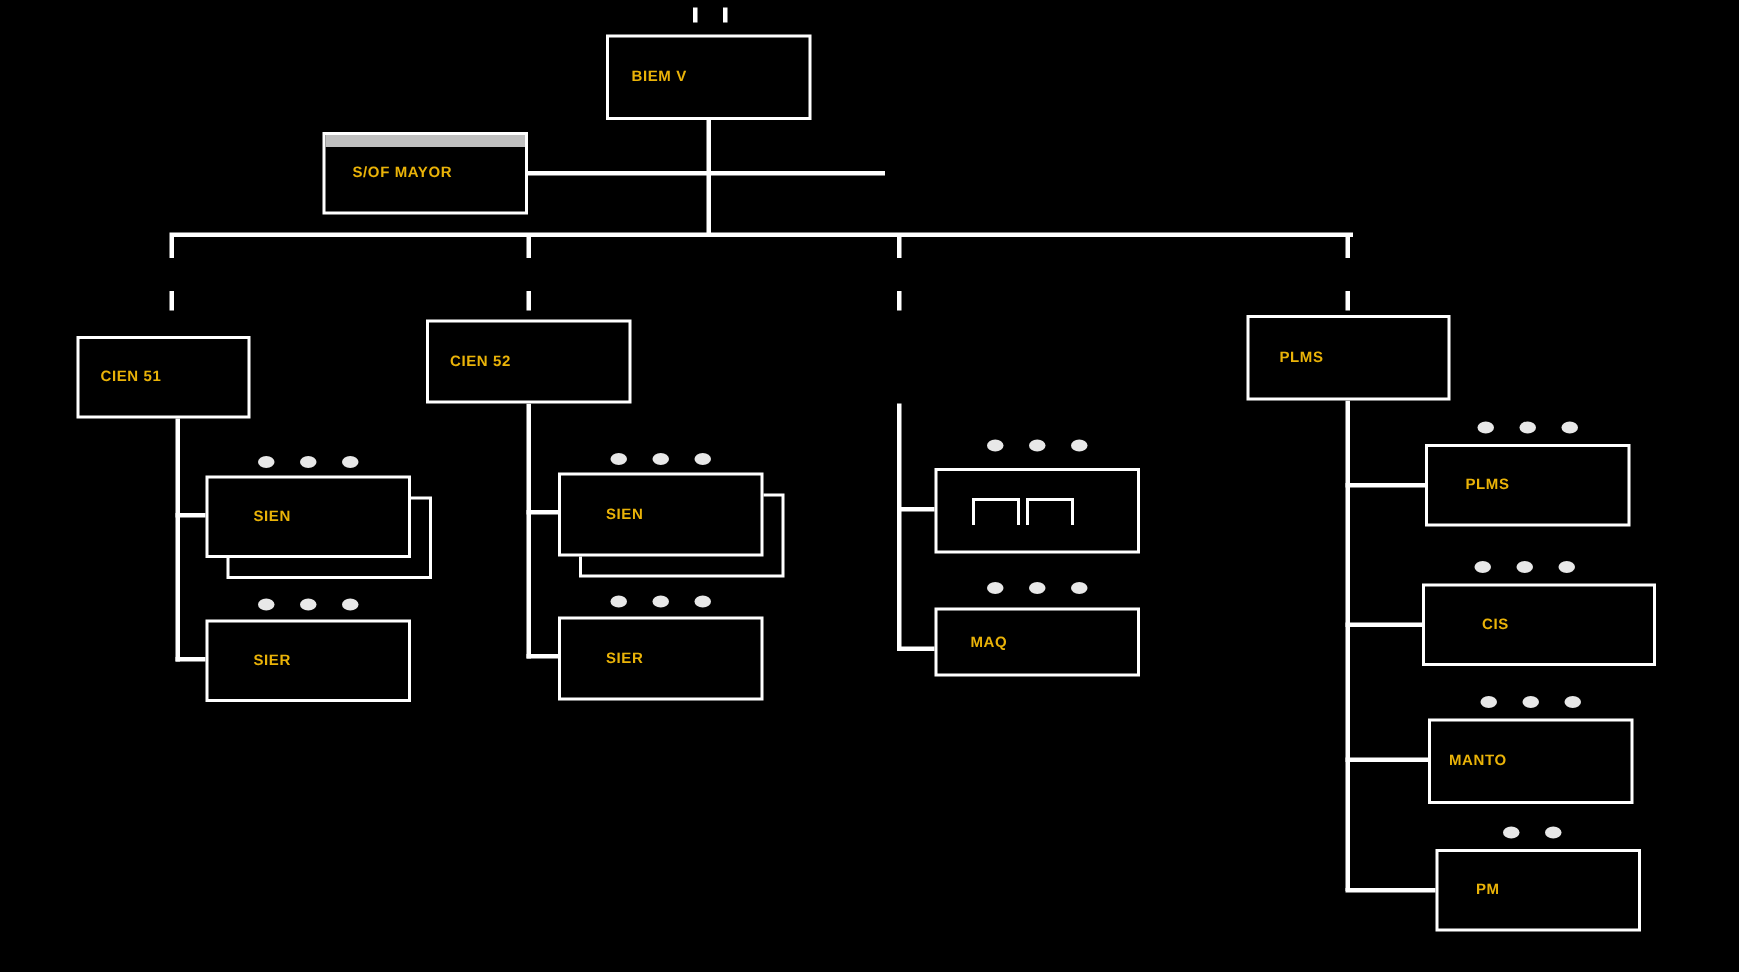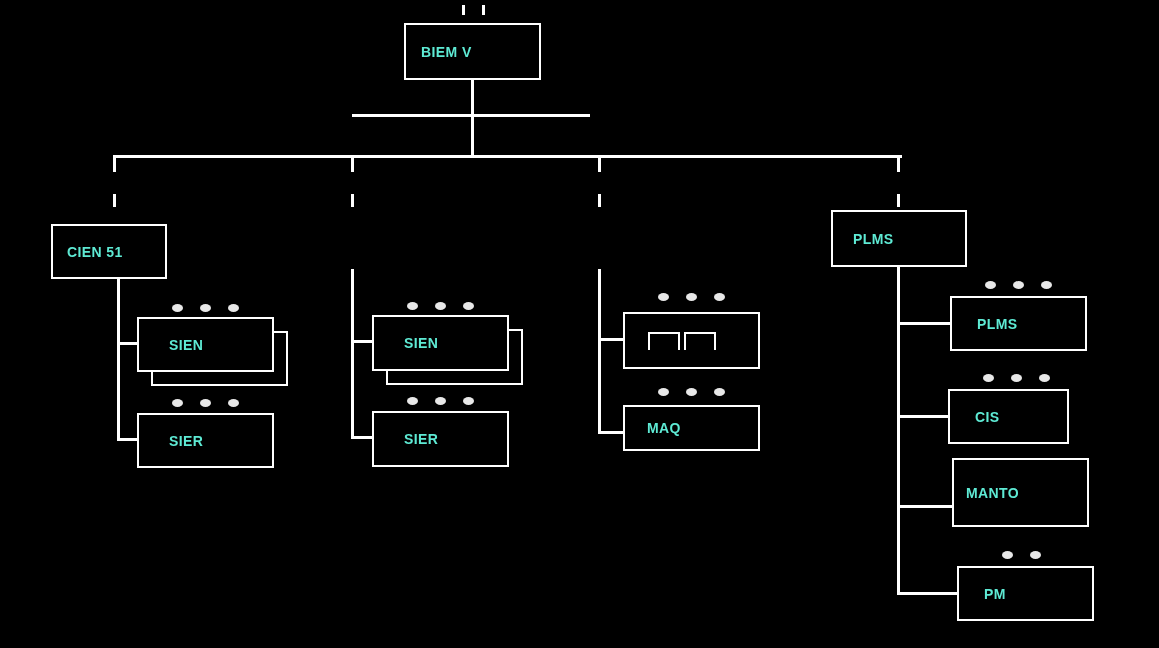--- a/index.html
+++ b/index.html
@@ -8,21 +8,21 @@
     width:1159px; height:648px;
     position:relative; overflow:hidden;
     font-family:"Liberation Sans", sans-serif;
   }
   .canvas { position:absolute; inset:0; }
   .line { position:absolute; background:#ffffff; }
   .box {
     position:absolute; background:#000000;
     border:2px solid #ffffff;
     display:flex; align-items:center;
-    color:#5eead4; font-weight:bold; font-size:14px; letter-spacing:0.4px;
+    color:#eab308; font-weight:bold; font-size:10px; letter-spacing:0.4px;
   }
   .back {
     position:absolute; background:#000000; border:2px solid #ffffff;
   }
   .strip { position:absolute; top:0; left:0; right:0; height:8px; background:#c0c0c0; }
   .dots { position:absolute; display:flex; gap:17px; }
   .dot { width:11px; height:8px; border-radius:50%; background:#e8e8e8; }
   .glyph { display:block; }
 </style>
 </head>
@@ -62,23 +62,30 @@
   <div class="line" style="left:897px;top:267px;width:3px;height:327px"></div>
   <div class="line" style="left:897px;top:322px;width:55px;height:3px"></div>
   <div class="line" style="left:897px;top:415px;width:53px;height:3px"></div>
   <div class="line" style="left:897px;top:505px;width:57px;height:3px"></div>
   <div class="line" style="left:897px;top:592px;width:62px;height:3px"></div>
 
   <div class="box" style="left:404px;top:23px;width:137px;height:57px;padding-left:15px">
     <span>BIEM V</span>
   </div>
 
+  <div class="box" style="left:215px;top:88px;width:137px;height:55px;padding-left:18px">
+    <div class="strip"></div>
+    <span>S/OF MAYOR</span>
+  </div>
 
   <div class="box" style="left:51px;top:224px;width:116px;height:55px;padding-left:14px">
     <span>CIEN 51</span>
+  </div>
+  <div class="box" style="left:284px;top:213px;width:137px;height:56px;padding-left:14px">
+    <span>CIEN 52</span>
   </div>
   <div class="box" style="left:831px;top:210px;width:136px;height:57px;padding-left:20px">
     <span>PLMS</span>
   </div>
 
   <div class="dots" style="left:172px;top:304px">
     <i class="dot"></i>
       <i class="dot"></i>
       <i class="dot"></i>
   </div>
@@ -140,30 +147,30 @@
   </div>
   <div class="box" style="left:950px;top:296px;width:137px;height:55px;padding-left:25px">
     <span>PLMS</span>
   </div>
 
   <div class="dots" style="left:983px;top:374px">
     <i class="dot"></i>
       <i class="dot"></i>
       <i class="dot"></i>
   </div>
-  <div class="box" style="left:948px;top:389px;width:121px;height:55px;padding-left:25px">
+  <div class="box" style="left:948px;top:389px;width:156px;height:55px;padding-left:38px">
     <span>CIS</span>
   </div>
 
   <div class="dots" style="left:987px;top:464px">
     <i class="dot"></i>
       <i class="dot"></i>
       <i class="dot"></i>
   </div>
-  <div class="box" style="left:952px;top:458px;width:137px;height:69px;padding-left:12px">
+  <div class="box" style="left:952px;top:479px;width:137px;height:57px;padding-left:12px">
     <span>MANTO</span>
   </div>
 
   <div class="dots" style="left:1002px;top:551px">
     <i class="dot"></i>
       <i class="dot"></i>
   </div>
   <div class="box" style="left:957px;top:566px;width:137px;height:55px;padding-left:25px">
     <span>PM</span>
   </div>

